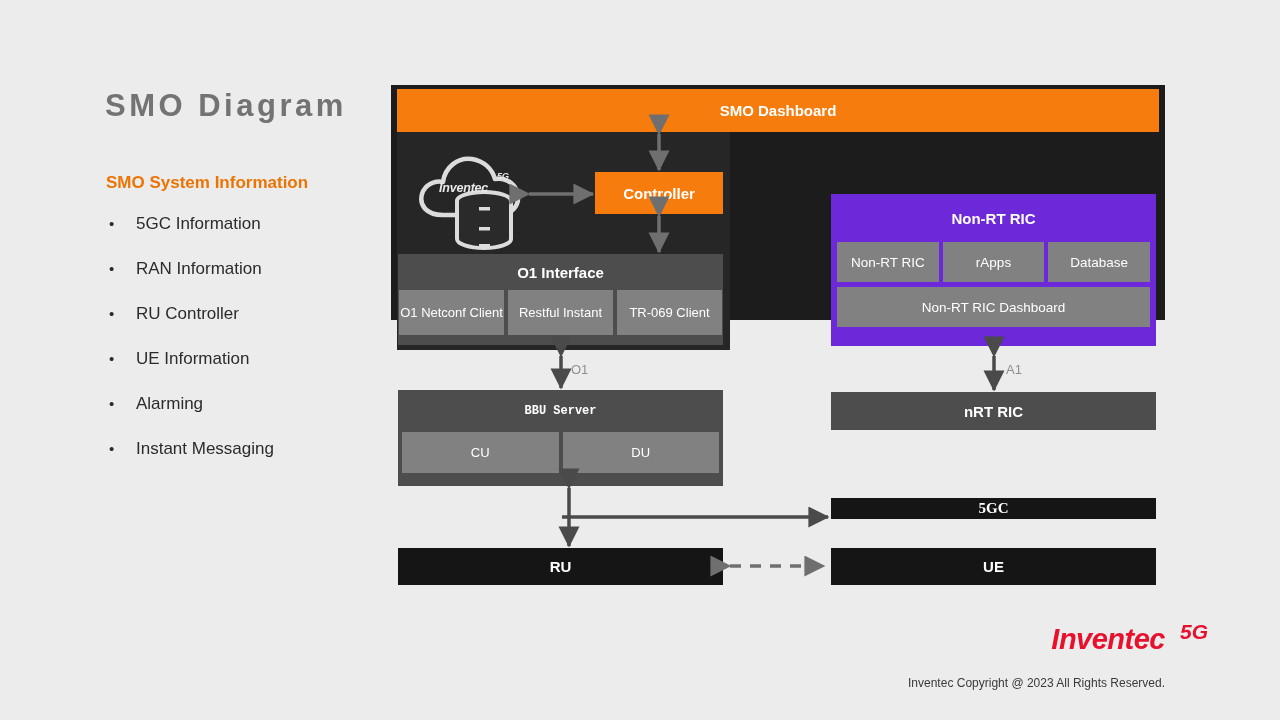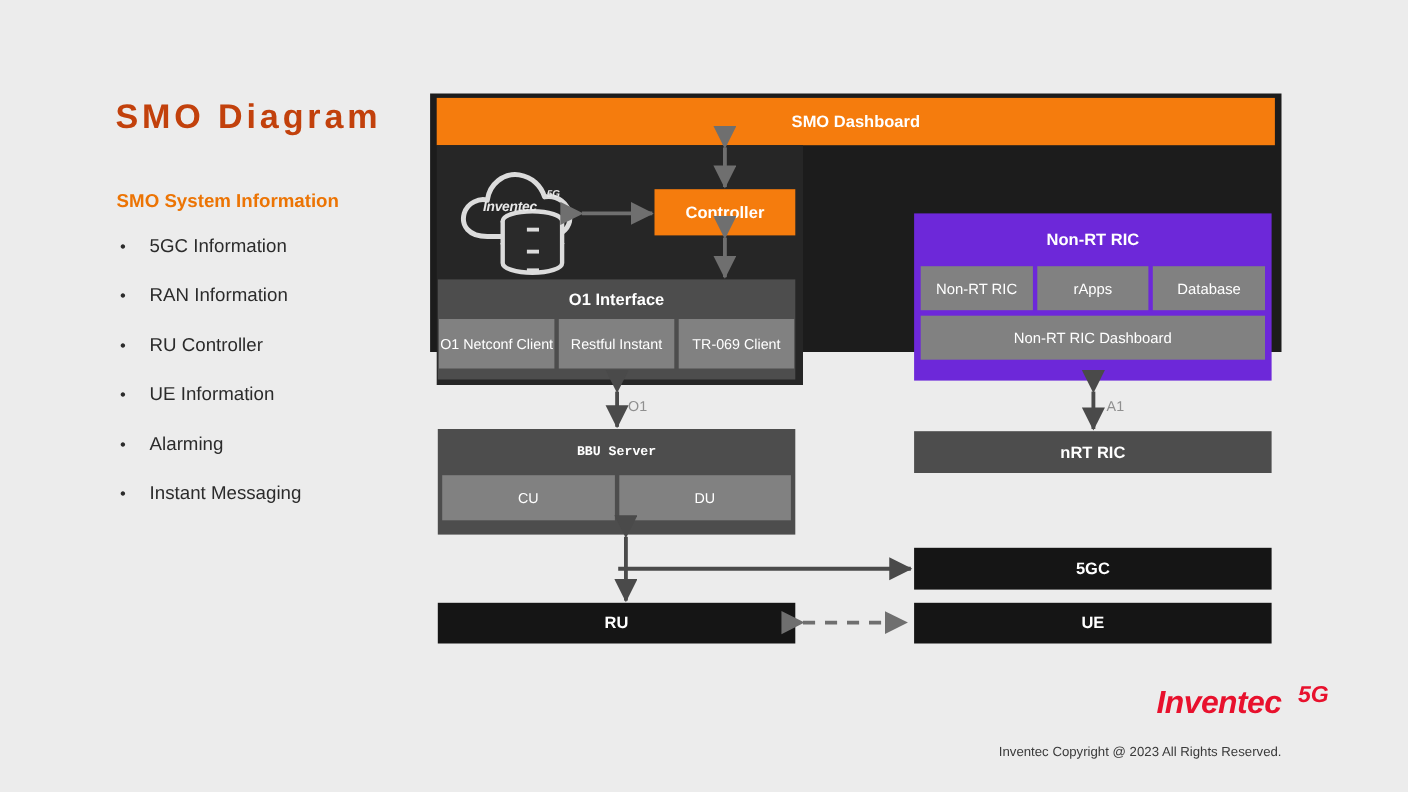--- a/index.html
+++ b/index.html
@@ -16,21 +16,21 @@
   }
 
   
   #slide-title {
     position: absolute;
     left: 105px;
     top: 88px;
     font-size: 31px;
     font-weight: bold;
     letter-spacing: 3.5px;
-    color: #c2410c;
+    color: #737373;
     white-space: nowrap;
   }
   #subtitle {
     position: absolute;
     left: 106px;
     top: 173px;
     font-size: 17px;
     font-weight: bold;
     color: #ec7404;
     white-space: nowrap;
@@ -273,22 +273,23 @@
     color: #ffffff;
     font-size: 15px;
     font-weight: bold;
     box-sizing: border-box;
   }
   #nrt-ric-box {
     left: 831px; top: 392px; width: 325px; height: 38px;
     background: #4d4d4d;
   }
   #fivegc-box {
-    left: 831px; top: 498px; width: 325px; height: 38px;
+    left: 831px; top: 498px; width: 325px; height: 21px;
     background: #151515;
+    font-family: Liberation Serif, serif;
   }
   #ru-box {
     left: 398px; top: 548px; width: 325px; height: 37px;
     background: #151515;
   }
   #ue-box {
     left: 831px; top: 548px; width: 325px; height: 37px;
     background: #151515;
   }
 

